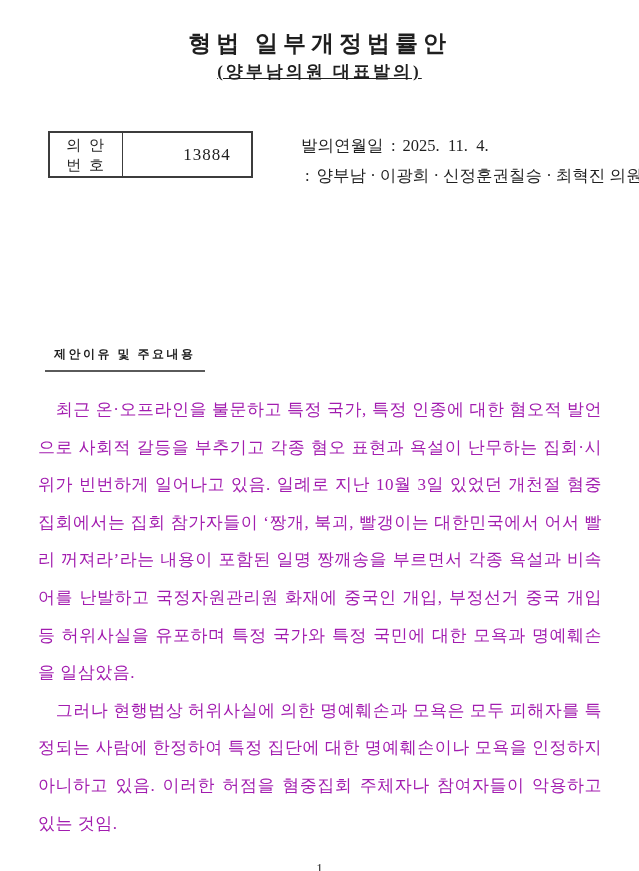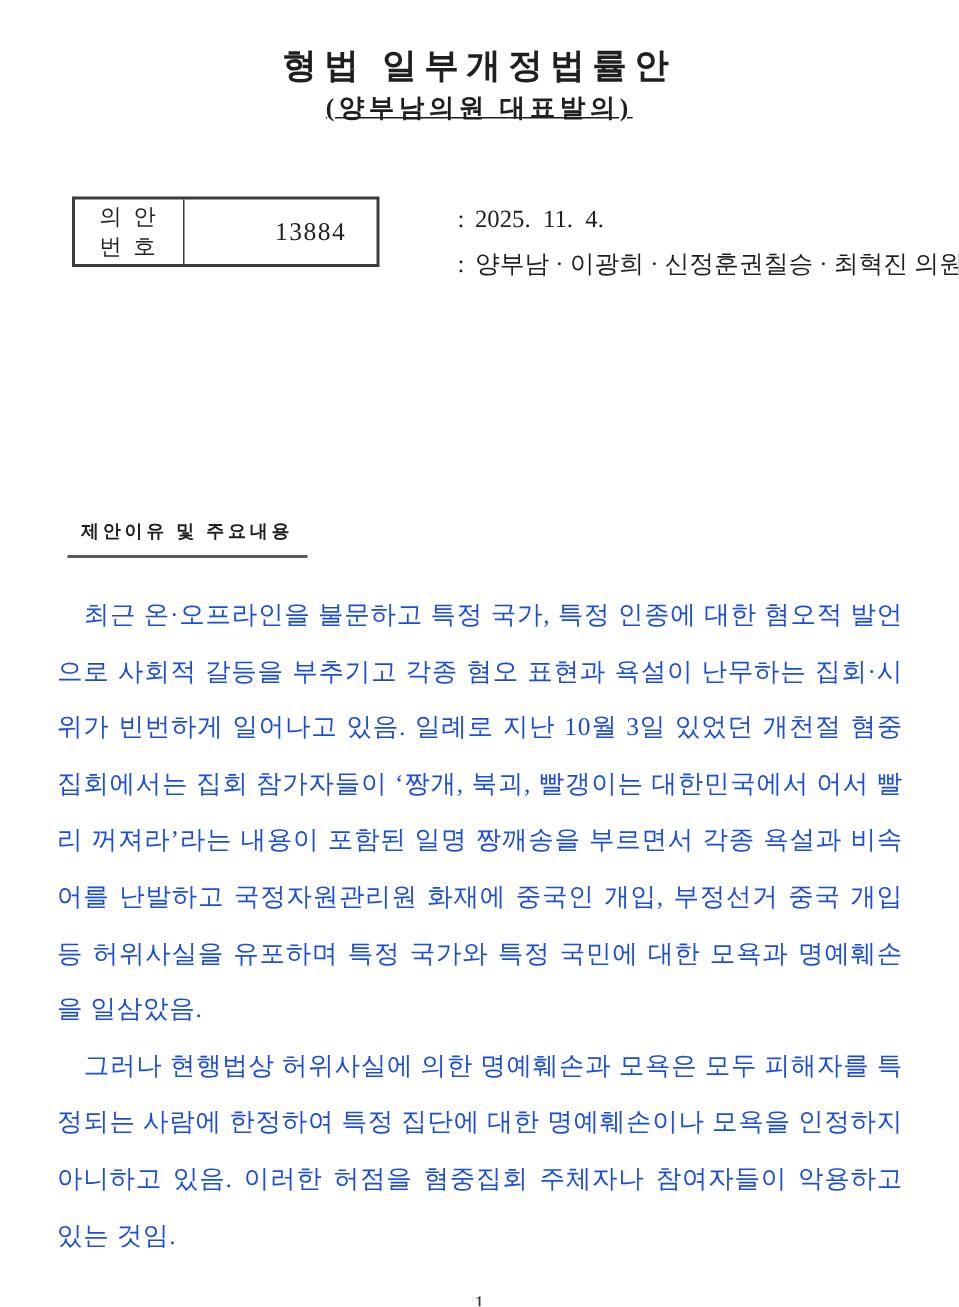--- a/index.html
+++ b/index.html
@@ -85,21 +85,21 @@
   }
   .body-text {
     position: absolute;
     top: 391px; left: 38px;
     width: 564px;
     font-size: 17px;
     line-height: 37.6px;
     text-align: justify;
     word-break: break-all;
     letter-spacing: 0.5px;
-    color: #1d4ed8;
+    color: #a21caf;
   }
   .body-text p { text-indent: 1.05em; margin: 0; }
   .page-number {
     position: absolute;
     top: 862px;
     left: 50%;
     transform: translateX(-50%);
     font-size: 14px;
     color: #333333;
   }
@@ -117,20 +117,21 @@
     <div class="bill-box">
       <div class="bill-box-label">
         <span>의 안</span>
         <span>번 호</span>
       </div>
       <div class="bill-box-value">13884</div>
     </div>
 
     <div class="proposal-block">
       <div class="prop-row">
+        <span class="prop-label">발의연월일</span>
         <span class="prop-colon">:</span>
         <span class="prop-value">2025.  11.  4.</span>
       </div>
       <div class="prop-row">
         <span class="prop-colon">:</span>
         <div class="names-col">
           <span class="name-line">양부남 · 이광희 · 신정훈</span>
           <span class="name-line">권칠승 · 최혁진 의원</span>
           <span class="name-line">박균택 · 허성무 · 서영교</span>
           <span class="name-line">(11인)</span>

